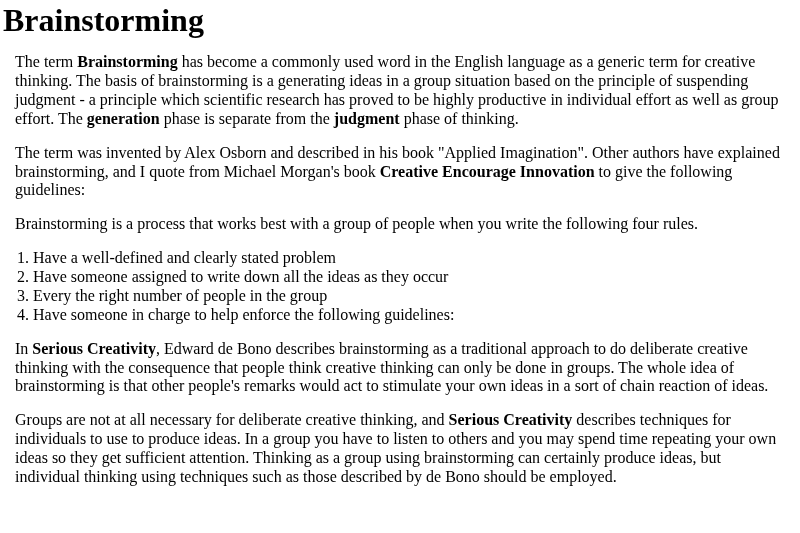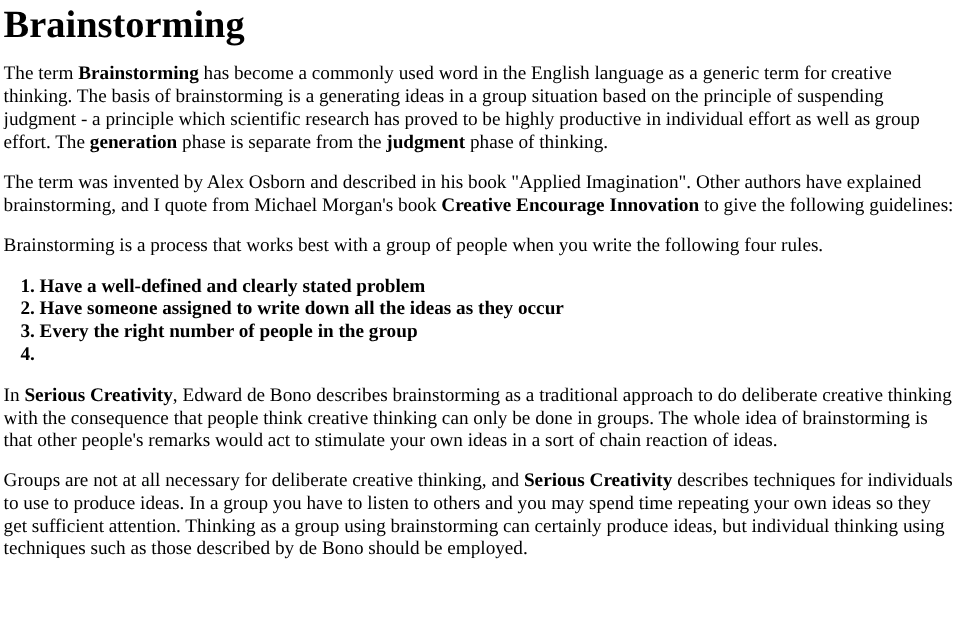--- a/index.html
+++ b/index.html
@@ -13,27 +13,26 @@
     font-size: 16px;
     line-height: 1.18;
   }
   h1.page-title {
     font-size: 32px;
     font-weight: bold;
     margin: 0 0 15px 0;
     line-height: 1.1;
   }
   p.para {
-    margin: 15px 0;
+    margin: 15px 12px;
   }
   ol.rules-list {
     margin: 15px 0;
     padding-left: 30px;
     list-style-type: decimal;
-    font-weight: bold;
   }
   ul.guidelines-list {
     margin: 0;
     padding-left: 33px;
     list-style-type: circle;
   }
   li {
     margin: 0;
   }
 </style>
@@ -46,18 +45,19 @@
 
 <p class="para">The term was invented by Alex Osborn and described in his book "Applied Imagination". Other authors have explained brainstorming, and I quote from Michael Morgan's book <b>Creative Encourage Innovation</b> to give the following guidelines:</p>
 
 <p class="para">Brainstorming is a process that works best with a group of people when you write the following four rules.</p>
 
 <ol class="rules-list">
   <li>Have a well-defined and clearly stated problem</li>
   <li>Have someone assigned to write down all the ideas as they occur</li>
   <li>Every the right number of people in the group</li>
   <li>
+    <span>Have someone in charge to help enforce the following guidelines:</span>
   </li>
 </ol>
 
 <p class="para">In <b>Serious Creativity</b>, Edward de Bono describes brainstorming as a traditional approach to do deliberate creative thinking with the consequence that people think creative thinking can only be done in groups. The whole idea of brainstorming is that other people's remarks would act to stimulate your own ideas in a sort of chain reaction of ideas.</p>
 
 <p class="para">Groups are not at all necessary for deliberate creative thinking, and <b>Serious Creativity</b> describes techniques for individuals to use to produce ideas. In a group you have to listen to others and you may spend time repeating your own ideas so they get sufficient attention. Thinking as a group using brainstorming can certainly produce ideas, but individual thinking using techniques such as those described by de Bono should be employed.</p>
 
 </body></html>

